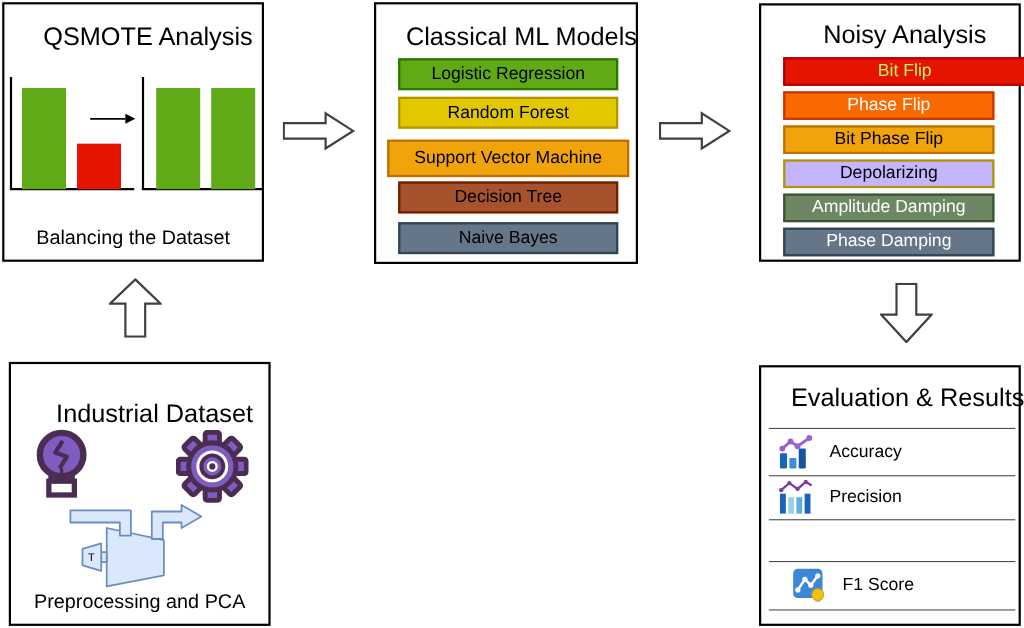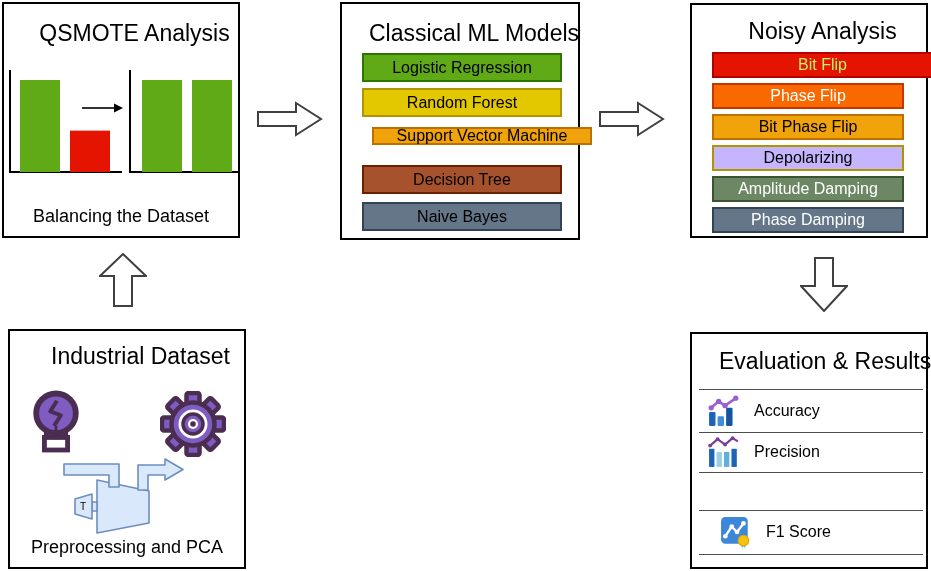--- a/index.html
+++ b/index.html
@@ -60,21 +60,21 @@
   </div>
 
   <div class="box" style="left:340px;top:2px;width:240px;height:238px;">
     <div class="box-title" style="top:16px;">Classical ML Models</div>
     <div class="model-bar" style="left: 20px; top: 49px; width: 200px; height: 29px; background-color: rgb(96, 169, 23); border-color: rgb(45, 118, 0); color: rgb(0, 0, 0);">
       <span>Logistic Regression</span>
     </div>
     <div class="model-bar" style="left: 20px; top: 84px; width: 200px; height: 29px; background-color: rgb(227, 200, 0); border-color: rgb(176, 149, 0); color: rgb(0, 0, 0);">
       <span>Random Forest</span>
     </div>
-    <div class="model-bar" style="left: 10px; top: 123px; width: 220px; height: 18px; background-color: rgb(240, 163, 10); border-color: rgb(189, 112, 0); color: rgb(0, 0, 0); margin-left: 20px;">
+    <div class="model-bar" style="left: 10px; top: 123px; width: 220px; height: 34px; background-color: rgb(240, 163, 10); border-color: rgb(189, 112, 0); color: rgb(0, 0, 0);">
       <span>Support Vector Machine</span>
     </div>
     <div class="model-bar" style="left: 20px; top: 161px; width: 200px; height: 29px; background-color: rgb(165, 82, 45); border-color: rgb(109, 31, 0); color: rgb(0, 0, 0);">
       <span>Decision Tree</span>
     </div>
     <div class="model-bar" style="left: 20px; top: 198px; width: 200px; height: 29px; background-color: rgb(100, 118, 135); border-color: rgb(49, 67, 84); color: rgb(0, 0, 0);">
       <span>Naive Bayes</span>
     </div>
   </div>
 
@@ -94,21 +94,21 @@
     </div>
     <div class="model-bar" style="left: 20px; top: 171px; width: 192px; height: 26px; background-color: rgb(109, 135, 100); border-color: rgb(58, 84, 49); color: rgb(255, 255, 255);">
       <span>Amplitude Damping</span>
     </div>
     <div class="model-bar" style="left: 20px; top: 202px; width: 192px; height: 26px; background-color: rgb(100, 118, 135); border-color: rgb(49, 67, 84); color: rgb(255, 255, 255);">
       <span>Phase Damping</span>
     </div>
   </div>
 
   <div class="box" style="left:8px;top:329px;width:238px;height:240px;">
-    <div class="box-title" style="top:12px;">Industrial Dataset</div>
+    <div class="box-title" style="top:32px;">Industrial Dataset</div>
 
     <svg style="position:absolute;left:18px;top:58px;" width="56" height="66" viewBox="0 0 58 68">
       <rect x="19" y="36" width="20" height="16" fill="#7e5cc0" stroke="#4b2d52" stroke-width="5"></rect>
       <circle cx="29" cy="25" r="20.5" fill="#7e5cc0" stroke="#4b2d52" stroke-width="6"></circle>
       <polyline points="30,12 23,23 34,27 27,38" fill="none" stroke="#4b2d52" stroke-width="4" stroke-linejoin="round"></polyline>
       <line x1="29" y1="38" x2="29" y2="48" stroke="#4b2d52" stroke-width="3"></line>
       <rect x="17" y="50" width="24" height="13" fill="#ffffff" stroke="#4b2d52" stroke-width="5"></rect>
     </svg>
 
     <svg style="position:absolute;left:150px;top:60px;" width="66" height="66" viewBox="0 0 66 66">

